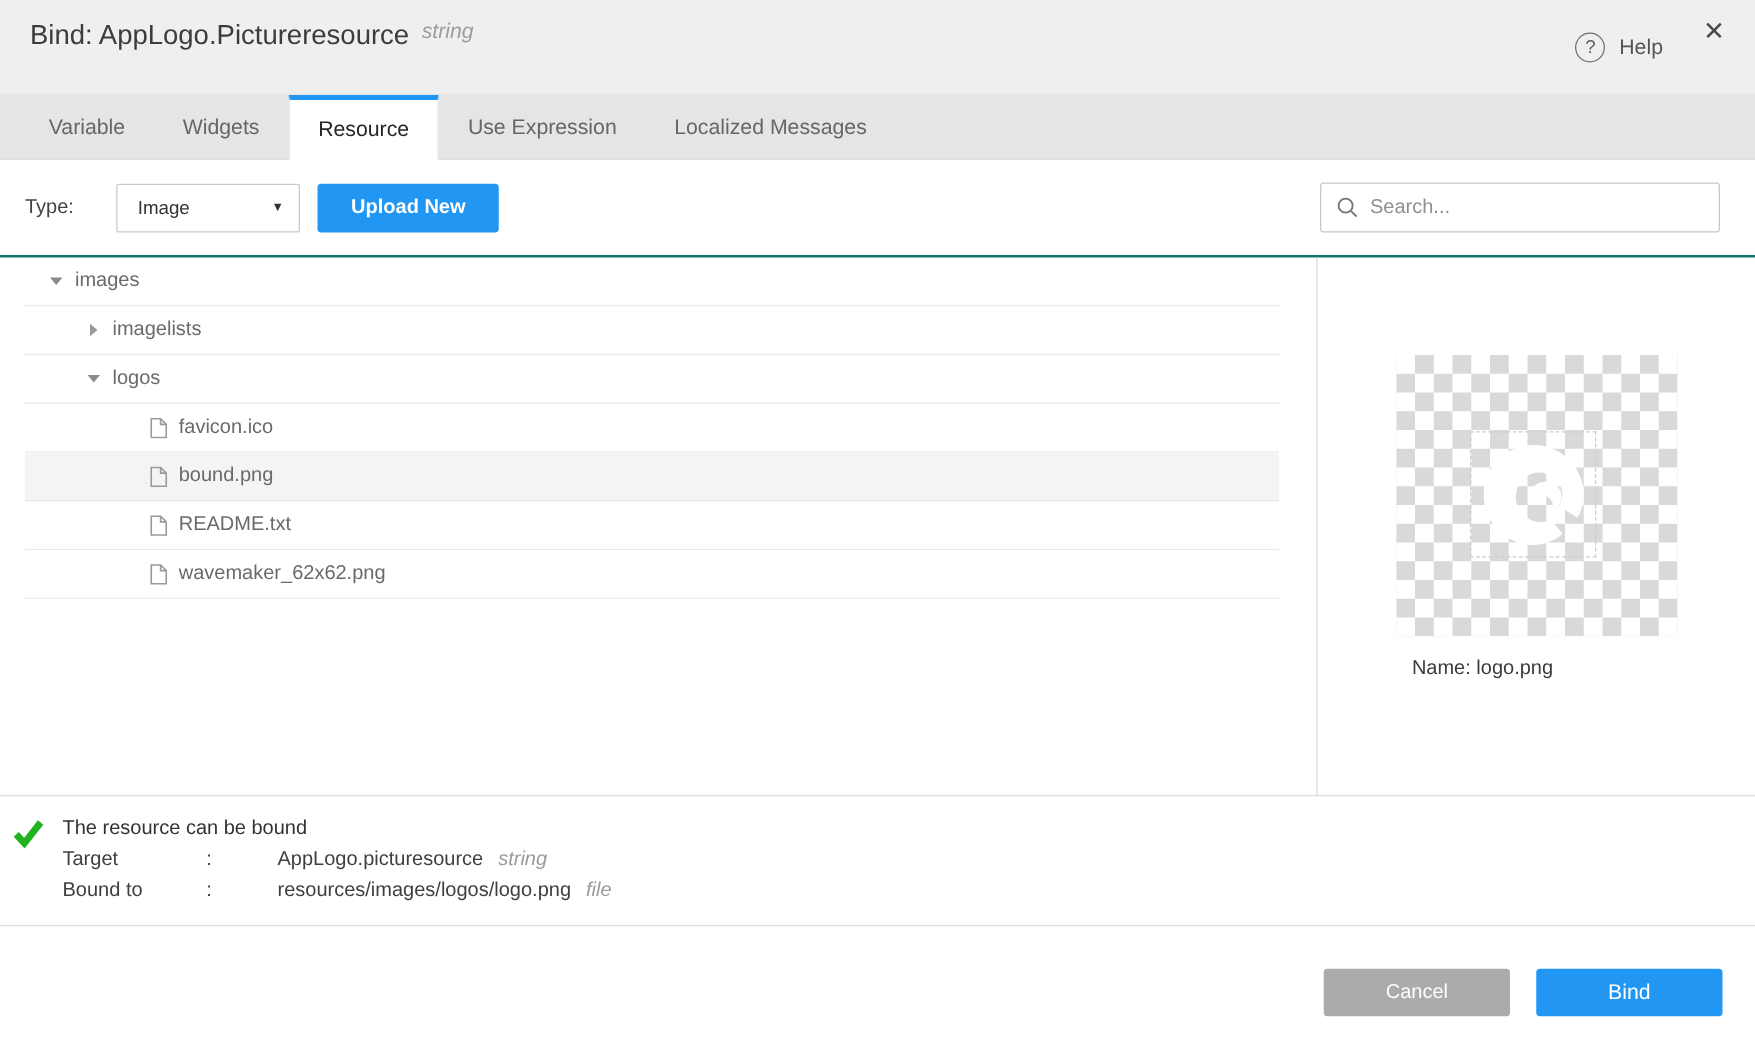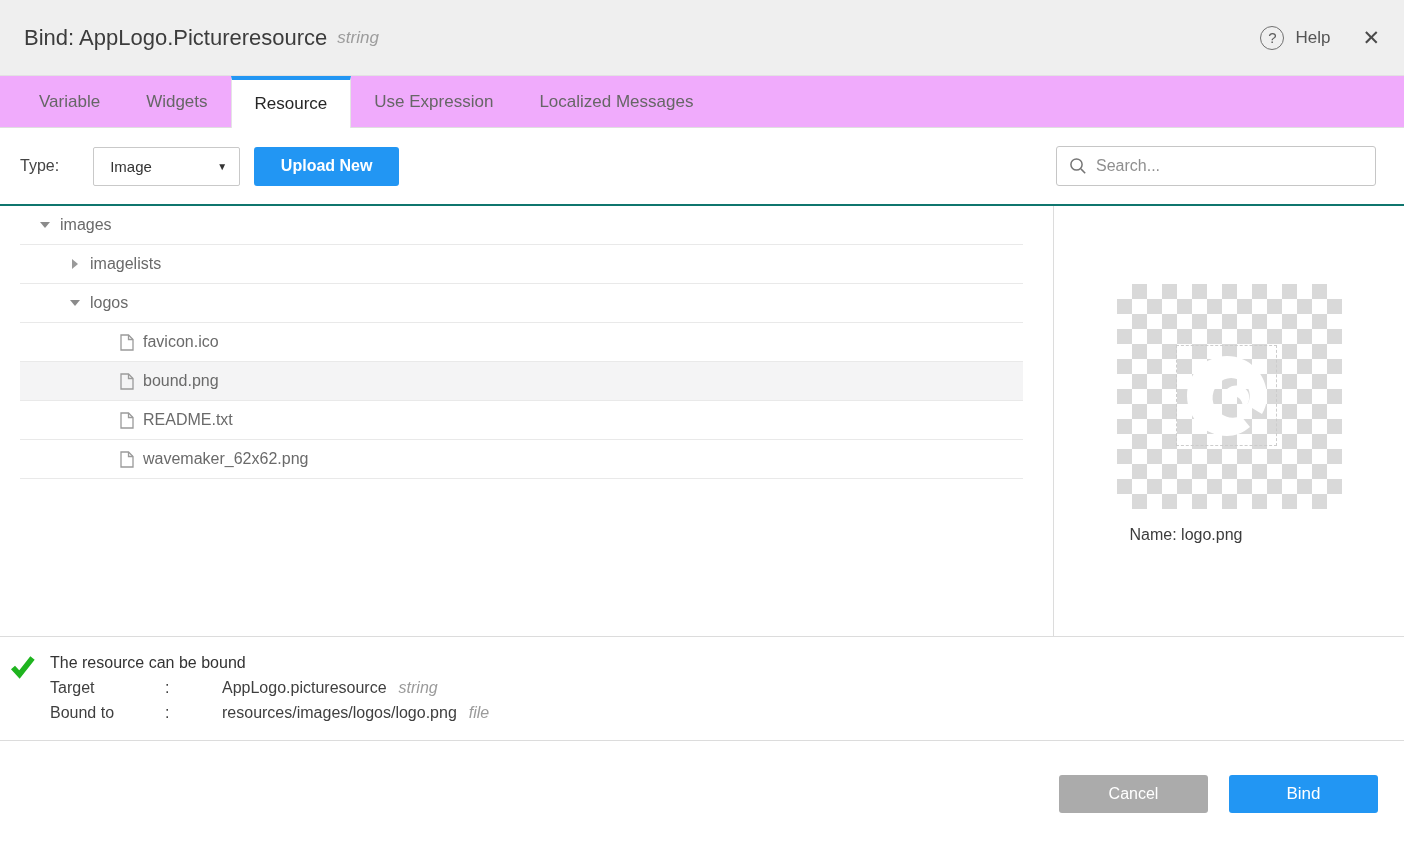--- a/index.html
+++ b/index.html
@@ -6,31 +6,31 @@
     --accent:#2296f3;
     --green:#1fb41f;
     --cancel:#ababab;
   }
   *{box-sizing:border-box;margin:0;padding:0;}
   html,body{width:1404px;height:843px;overflow:hidden;}
   body{font-family:"Liberation Sans",sans-serif;background:#fff;color:#3d3d3d;}
   .dialog{width:1404px;height:843px;display:flex;flex-direction:column;background:#fff;}
 
   
-  .header{height:75px;background:#efefef;display:flex;align-items:center;padding:0 24px;flex:0 0 auto;}
+  .header{height:75px;background:#efefef;display:flex;padding:15px 24px;flex:0 0 auto;}
   .title{font-size:22px;color:#3c3c3c;}
   .title-hint{font-size:17px;font-style:italic;color:#9c9c9c;margin-left:10px;}
   .header-spacer{flex:1;}
   .help-wrap{display:flex;align-items:center;cursor:pointer;}
   .help-circle{width:24px;height:24px;border:1.5px solid #6f6f6f;border-radius:50%;display:flex;align-items:center;justify-content:center;font-size:15px;color:#5c5c5c;}
   .help-label{font-size:17px;color:#555;margin-left:11px;}
   .close-x{font-size:21px;color:#4a4a4a;margin-left:32px;cursor:pointer;line-height:1;}
 
   
-  .tab-bar{height:53px;background:#f0abfc;border-top:1px solid #e2e2e2;border-bottom:1px solid #dfdfdf;display:flex;padding-left:16px;flex:0 0 auto;}
+  .tab-bar{height:53px;background:#e5e5e5;border-top:1px solid #e2e2e2;border-bottom:1px solid #dfdfdf;display:flex;padding-left:16px;flex:0 0 auto;}
   .tab{display:flex;align-items:center;padding:0 23px;font-size:17px;color:#666;cursor:pointer;}
   .tab.active{background:#fff;border:1px solid #e4e4e4;border-bottom:none;border-top:4px solid var(--accent);color:#262626;margin-bottom:-1px;position:relative;z-index:1;}
 
   
   .toolbar{height:76px;display:flex;align-items:center;padding:0 28px 0 20px;background:#fff;flex:0 0 auto;}
   .type-label{font-size:16px;color:#444;margin-right:34px;}
   .select{width:147px;height:39px;border:1px solid #c9c9c9;border-radius:2px;background:#fff;display:flex;align-items:center;padding:0 12px 0 16px;cursor:pointer;}
   .select-value{font-size:15px;color:#333;flex:1;}
   .select-caret{font-size:10px;color:#333;}
   .btn{border:none;border-radius:3px;color:#fff;cursor:pointer;font-family:"Liberation Sans",sans-serif;}

